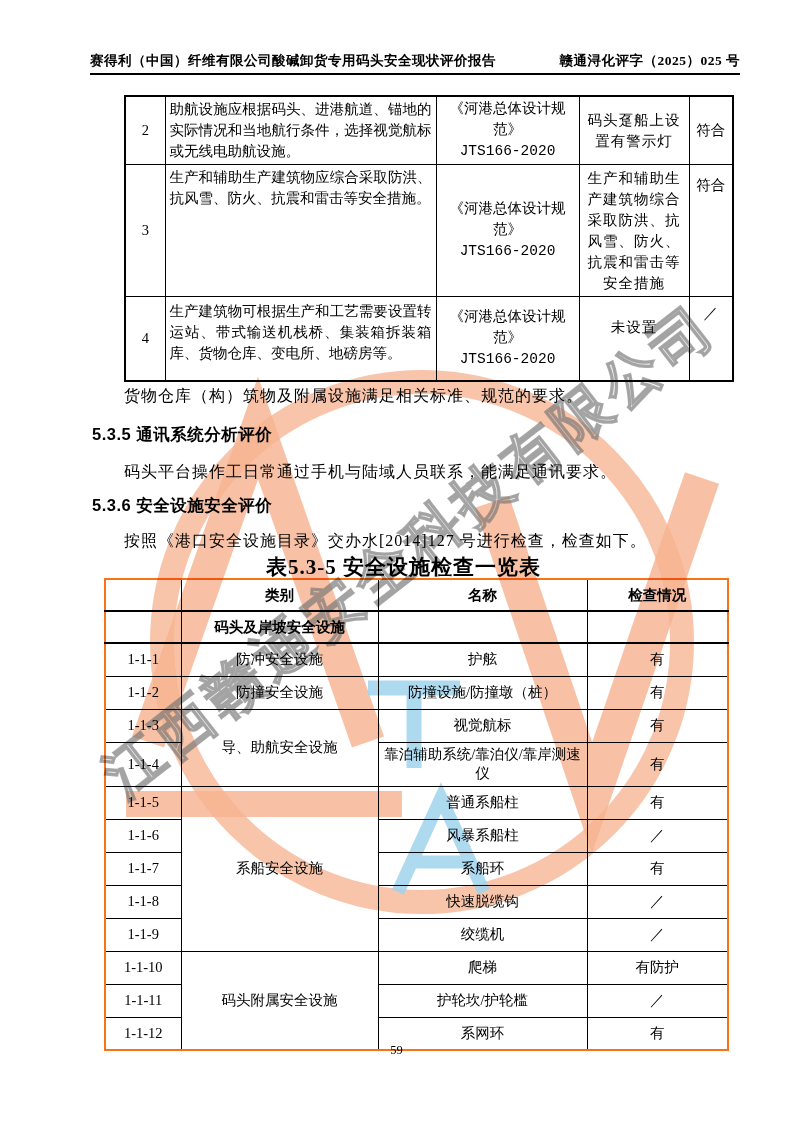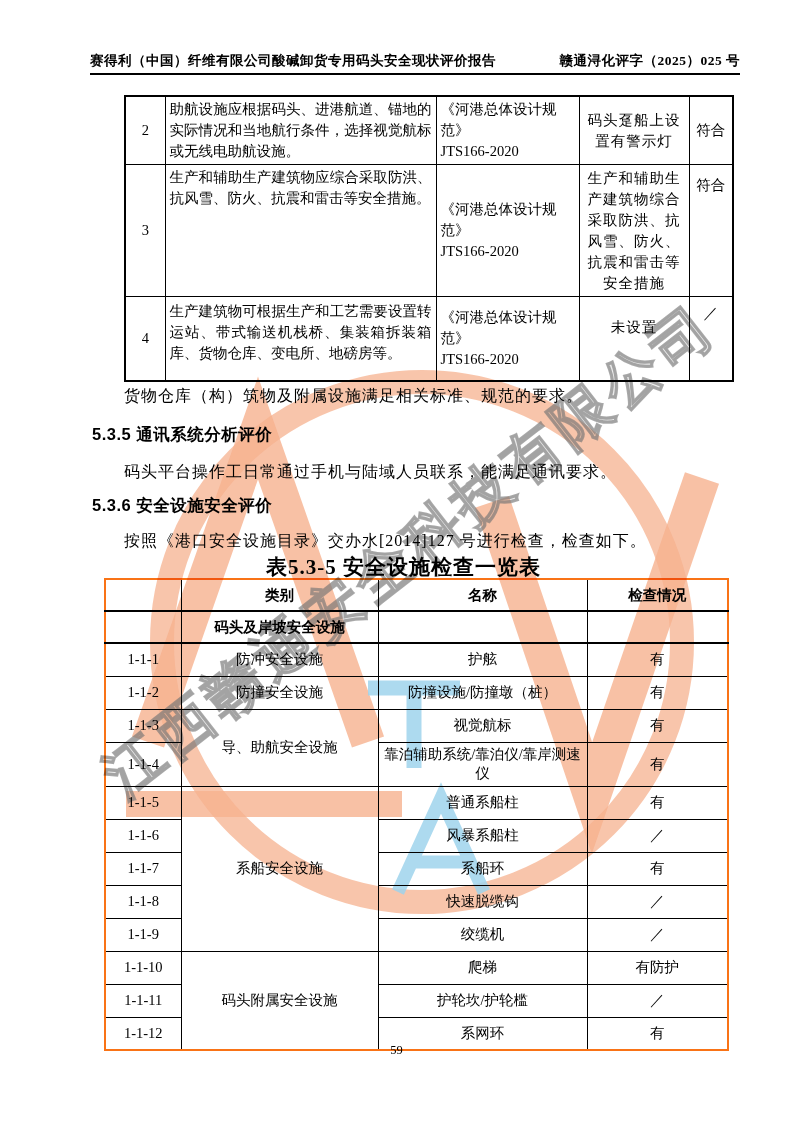--- a/index.html
+++ b/index.html
@@ -31,21 +31,21 @@
   td, th { border: 1px solid #000; padding: 2px 4px; overflow: hidden; }
 
   .t1 {
     position: absolute; left: 124px; top: 95px; width: 608px;
     font-size: 14.5px; line-height: 1.45;
     border: 2px solid #000;
   }
   .t1 td { vertical-align: middle; }
   .t1 .no   { text-align: center; }
   .t1 .req  { text-align: justify; }
-  .t1 .basis{ text-align: left; white-space: pre-line; }
+  .t1 .basis{ text-align: center; white-space: pre-line; font-family: Liberation Mono, monospace; }
   .t1 .act  { text-align: center; letter-spacing: 1px; }
   .t1 .con  { text-align: center; }
   .vt { vertical-align: top !important; }
 
   .t2 {
     position: absolute; left: 104px; top: 578px; width: 623px;
     font-size: 14.5px; line-height: 1.3;
     border: 2px solid #f97316;
     text-align: center;
   }

